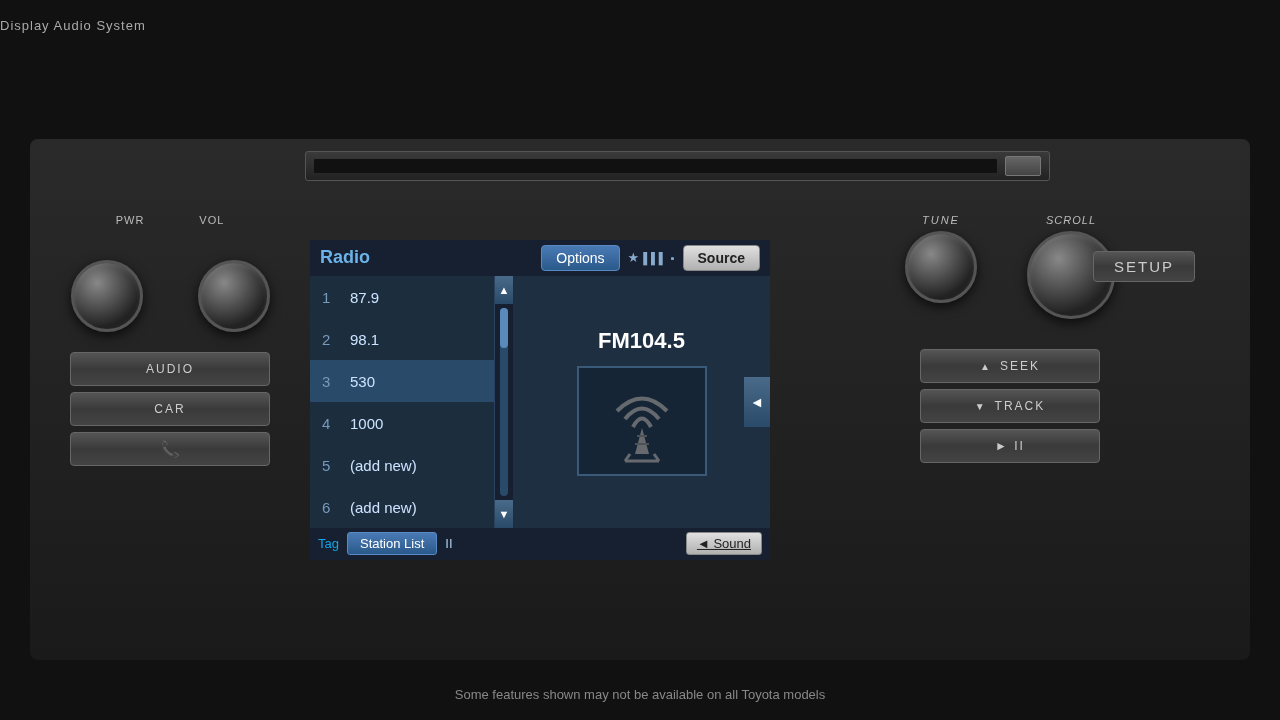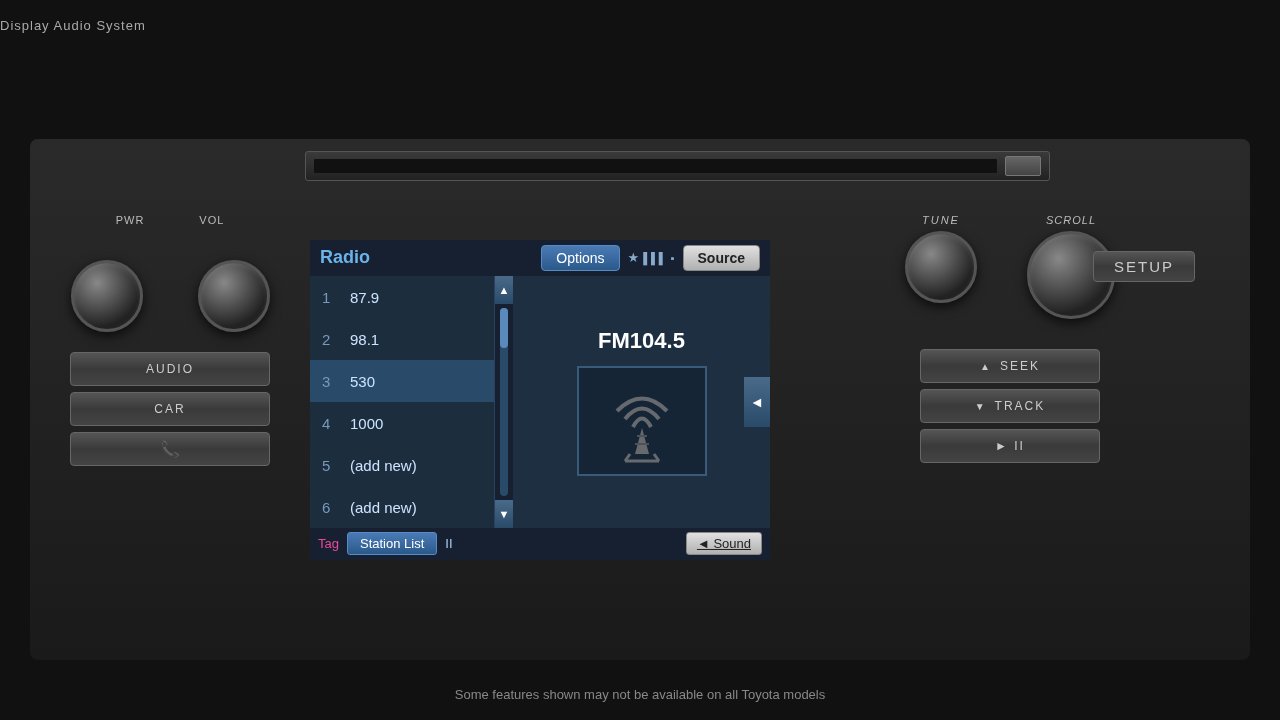--- a/index.html
+++ b/index.html
@@ -323,21 +323,21 @@
     .screen-bottombar {
       height: 42px;
       background: #162030;
       display: flex;
       align-items: center;
       padding: 0 8px;
       gap: 8px;
     }
 
     .tag-btn {
-      color: #ec4899;
+      color: #0ea5e9;
       font-size: 13px;
       cursor: pointer;
     }
 
     .station-list-btn {
       background: linear-gradient(180deg, #4a7ab5 0%, #2a5a8a 100%);
       border: 1px solid #5a8ac5;
       border-radius: 3px;
       color: #fff;
       font-size: 13px;

